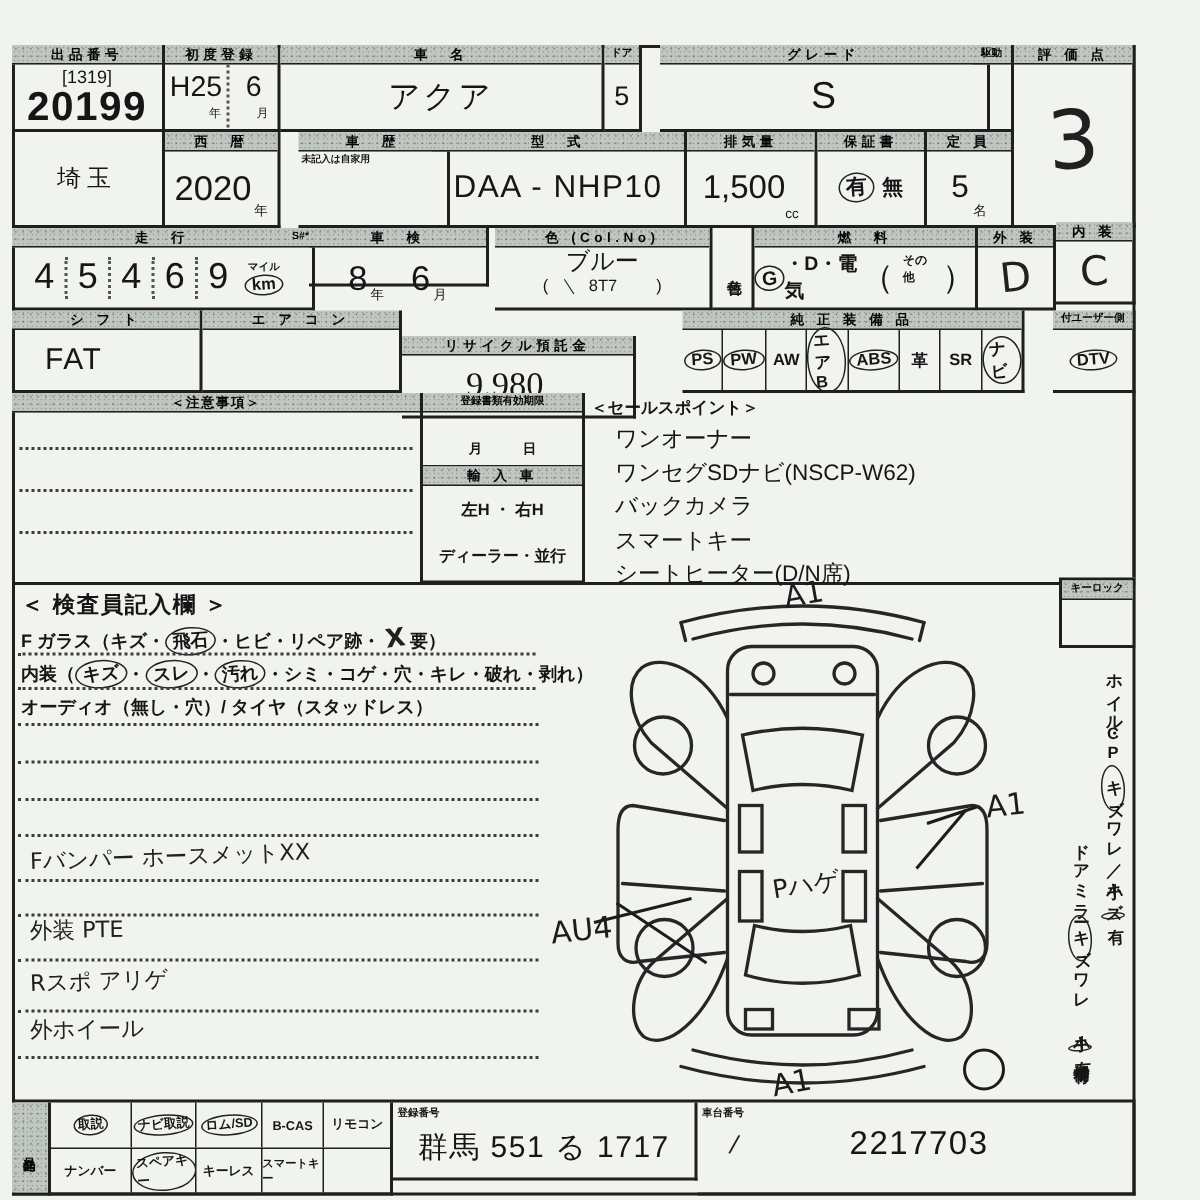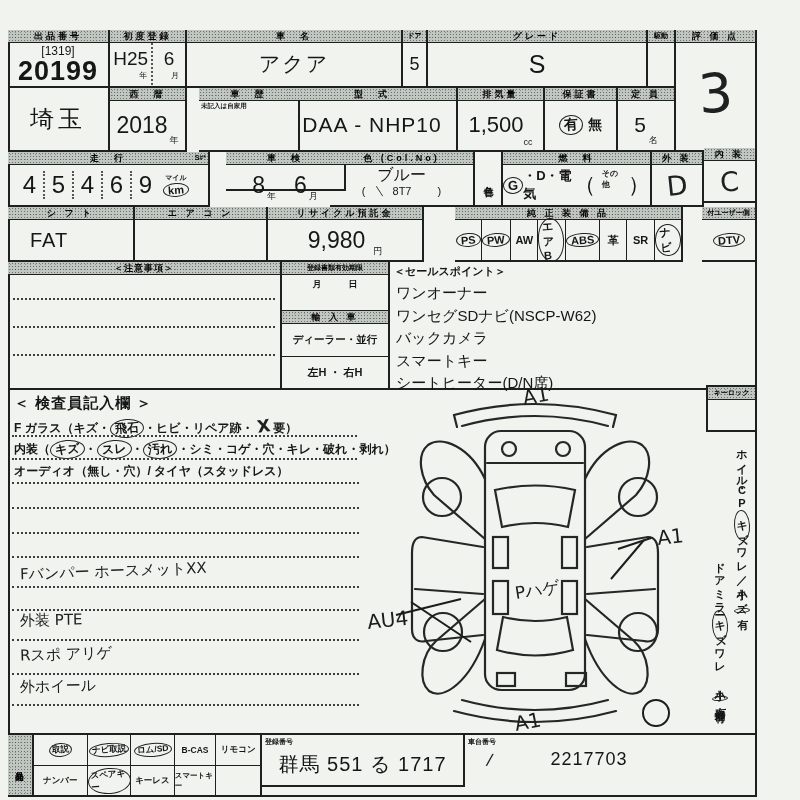--- a/index.html
+++ b/index.html
@@ -56,42 +56,42 @@
   <div class="cell" style="left:187px;top:30px;width:216px;height:58px;">
     <div class="band">車　名</div>
     <div class="flexc" style="height:42px;font-size:21px;font-weight:500;letter-spacing:2px;font-family:Liberation Mono, monospace;">アクア</div>
   </div>
 
   <div class="cell" style="left:403px;top:30px;width:25px;height:58px;">
     <div class="band tiny">ドア</div>
     <div class="flexc" style="height:42px;font-size:18px;">5</div>
   </div>
 
-  <div class="cell" style="left:428px;top:30px;width:220px;height:58px;">
+  <div class="cell" style="left:440px;top:30px;width:220px;height:58px;">
     <div class="band">グレード</div>
     <div class="flexc" style="height:42px;font-size:25px;">S</div>
   </div>
 
   <div class="cell" style="left:648px;top:30px;width:28px;height:58px;">
     <div class="band tiny">駆動</div>
   </div>
 
   <div class="cell" style="left:676px;top:30px;width:81px;height:122px;">
     <div class="band">評 価 点</div>
     <div class="flexc hand" style="height:100px;font-size:54px;transform:rotate(-4deg);">3</div>
   </div>
 
   <div class="cell" style="left:8px;top:88px;width:102px;height:64px;">
-    <div class="flexc" style="height:100%;font-size:24px;letter-spacing:4px;">埼玉</div>
+    <div class="flexc" style="height:100%;font-size:16px;letter-spacing:4px;">埼玉</div>
   </div>
 
   <div class="cell" style="left:110px;top:88px;width:77px;height:64px;">
     <div class="band">西　暦</div>
     <div class="flexc" style="height:48px;">
-      <span style="font-size:23px;">2018</span>
+      <span style="font-size:23px;">2020</span>
       <span class="unit" style="margin-left:2px;margin-top:18px;">年</span>
     </div>
   </div>
 
   <div class="cell" style="left:187px;top:88px;width:101px;height:64px;margin-left:12px;">
     <div class="band">車　歴</div>
     <div style="font-size:6.5px;font-weight:bold;padding:1px 0 0 2px;">未記入は自家用</div>
   </div>
 
   <div class="cell" style="left:288px;top:88px;width:170px;height:64px;">
@@ -134,21 +134,21 @@
       <span style="font-size:24px;width:27px;text-align:center;border-left:2px dotted #555;">4</span>
       <span style="font-size:24px;width:27px;text-align:center;border-left:2px dotted #555;">6</span>
       <span style="font-size:24px;width:27px;text-align:center;border-left:2px dotted #555;">9</span>
       <span style="display:inline-flex;flex-direction:column;align-items:center;margin-left:4px;">
         <span style="font-size:7px;font-weight:bold;">マイル</span>
         <span class="circ" style="font-size:11px;font-weight:bold;">km</span>
       </span>
     </div>
   </div>
 
-  <div class="cell" style="left:226px;top:152px;width:120px;height:39px;">
+  <div class="cell" style="left:206px;top:152px;width:120px;height:39px;">
     <div class="band">車　検</div>
     <div style="display:flex;height:40px;align-items:center;justify-content:center;gap:2px;">
       <span style="font-size:23px;">8</span>
       <span class="unit" style="margin-top:24px;">年</span>
       <span style="width:14px;"></span>
       <span style="font-size:23px;">6</span>
       <span class="unit" style="margin-top:24px;">月</span>
     </div>
   </div>
 
@@ -192,21 +192,21 @@
 
   <div class="cell" style="left:8px;top:207px;width:127px;height:55px;">
     <div class="band">シ フ ト</div>
     <div style="height:40px;display:flex;align-items:center;padding-left:22px;font-size:20px;letter-spacing:1px;">FAT</div>
   </div>
 
   <div class="cell" style="left:135px;top:207px;width:133px;height:55px;">
     <div class="band">エ ア コ ン</div>
   </div>
 
-  <div class="cell" style="left:268px;top:207px;width:156px;height:55px;">
+  <div class="cell" style="left:268px;top:224px;width:156px;height:55px;font-family:Liberation Serif, serif;">
     <div class="band">リサイクル預託金</div>
     <div class="flexc" style="height:40px;">
       <span style="font-size:23px;">9,980</span>
       <span class="unit" style="margin:26px 0 0 8px;">円</span>
     </div>
   </div>
 
   <div class="cell" style="left:424px;top:207px;width:228px;height:55px;margin-left:31px;">
     <div class="band">純 正 装 備 品</div>
     <div style="display:flex;height:40px;">
@@ -240,29 +240,29 @@
 
   <div class="cell" style="left:8px;top:262px;width:274px;height:128px;">
     <div class="band" style="letter-spacing:1px;">＜注意事項＞</div>
     <div class="dash" style="left:5px;top:36px;width:262px;"></div>
     <div class="dash" style="left:5px;top:64px;width:262px;"></div>
     <div class="dash" style="left:5px;top:92px;width:262px;"></div>
   </div>
 
   <div class="cell" style="left:282px;top:262px;width:108px;height:128px;">
     <div class="band tiny">登録書類有効期限</div>
-    <div style="height:36px;border-bottom:1.5px solid var(--ink);display:flex;align-items:flex-end;justify-content:center;font-size:9px;font-weight:bold;padding-bottom:19px;box-sizing:border-box;">月　　　日</div>
+    <div style="height:36px;border-bottom:1.5px solid var(--ink);display:flex;align-items:flex-end;justify-content:center;font-size:9px;font-weight:bold;padding-bottom:4px;box-sizing:border-box;">月　　　日</div>
     <div class="band">輸 入 車</div>
+    <div class="flexc" style="height:31px;font-size:11px;font-weight:bold;">左H ・ 右H</div>
     <div class="flexc" style="height:33px;border-bottom:1.5px solid var(--ink);box-sizing:border-box;font-size:10.5px;font-weight:bold;">ディーラー・並行</div>
-    <div class="flexc" style="height:31px;font-size:11px;font-weight:bold;">左H ・ 右H</div>
   </div>
 
   <div class="cell" style="left:390px;top:262px;width:367px;height:128px;">
     <div style="font-size:11px;font-weight:bold;padding:2px 0 0 4px;">＜セールスポイント＞</div>
-    <div style="font-size:15px;font-weight:500;padding:3px 0 0 6px;line-height:22.5px;">
+    <div style="font-size:15px;font-weight:500;padding:3px 0 0 20px;line-height:22.5px;">
       <div>ワンオーナー</div>
       <div>ワンセグSDナビ(NSCP-W62)</div>
       <div>バックカメラ</div>
       <div>スマートキー</div>
       <div>シートヒーター(D/N席)</div>
     </div>
   </div>
 
   <div class="cell" style="left:8px;top:390px;width:749px;height:345px;border-right:none;">
 
@@ -402,17 +402,17 @@
 
   <div class="cell" style="left:262px;top:735px;width:203px;height:52px;">
     <div style="font-size:7px;font-weight:bold;padding:2px 0 0 3px;">登録番号</div>
     <div style="text-align:center;font-size:20px;margin-top:4px;letter-spacing:1px;">群馬 551 る 1717</div>
   </div>
 
   <div class="cell" style="left:465px;top:735px;width:292px;height:62px;">
     <div style="font-size:7px;font-weight:bold;padding:2px 0 0 3px;">車台番号</div>
     <div style="display:flex;align-items:center;margin-top:2px;">
       <span class="hand" style="font-size:16px;margin-left:22px;transform:rotate(12deg);">/</span>
-      <span style="font-size:18px;margin-left:58px;letter-spacing:1px;">2217703</span>
+      <span style="font-size:22px;margin-left:74px;letter-spacing:1px;">2217703</span>
     </div>
   </div>
 
 </div>
 
 </body></html>

